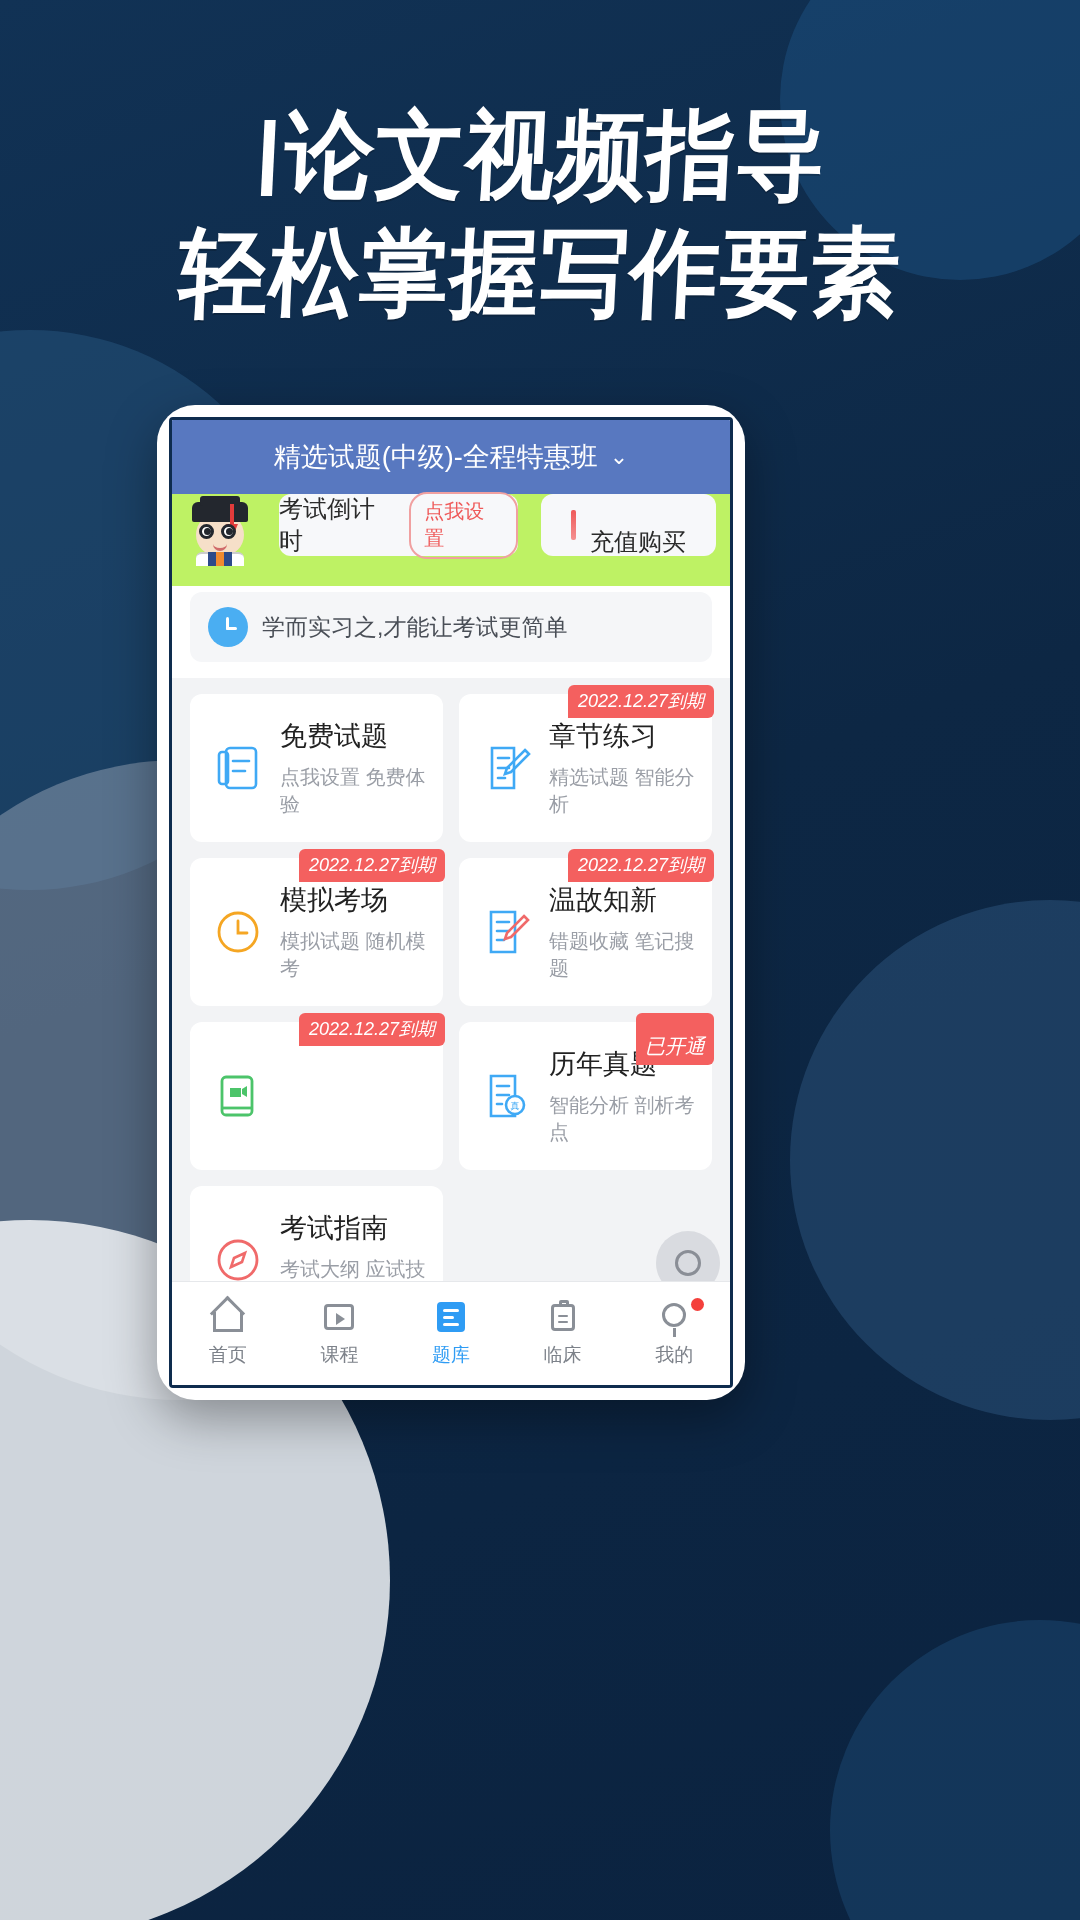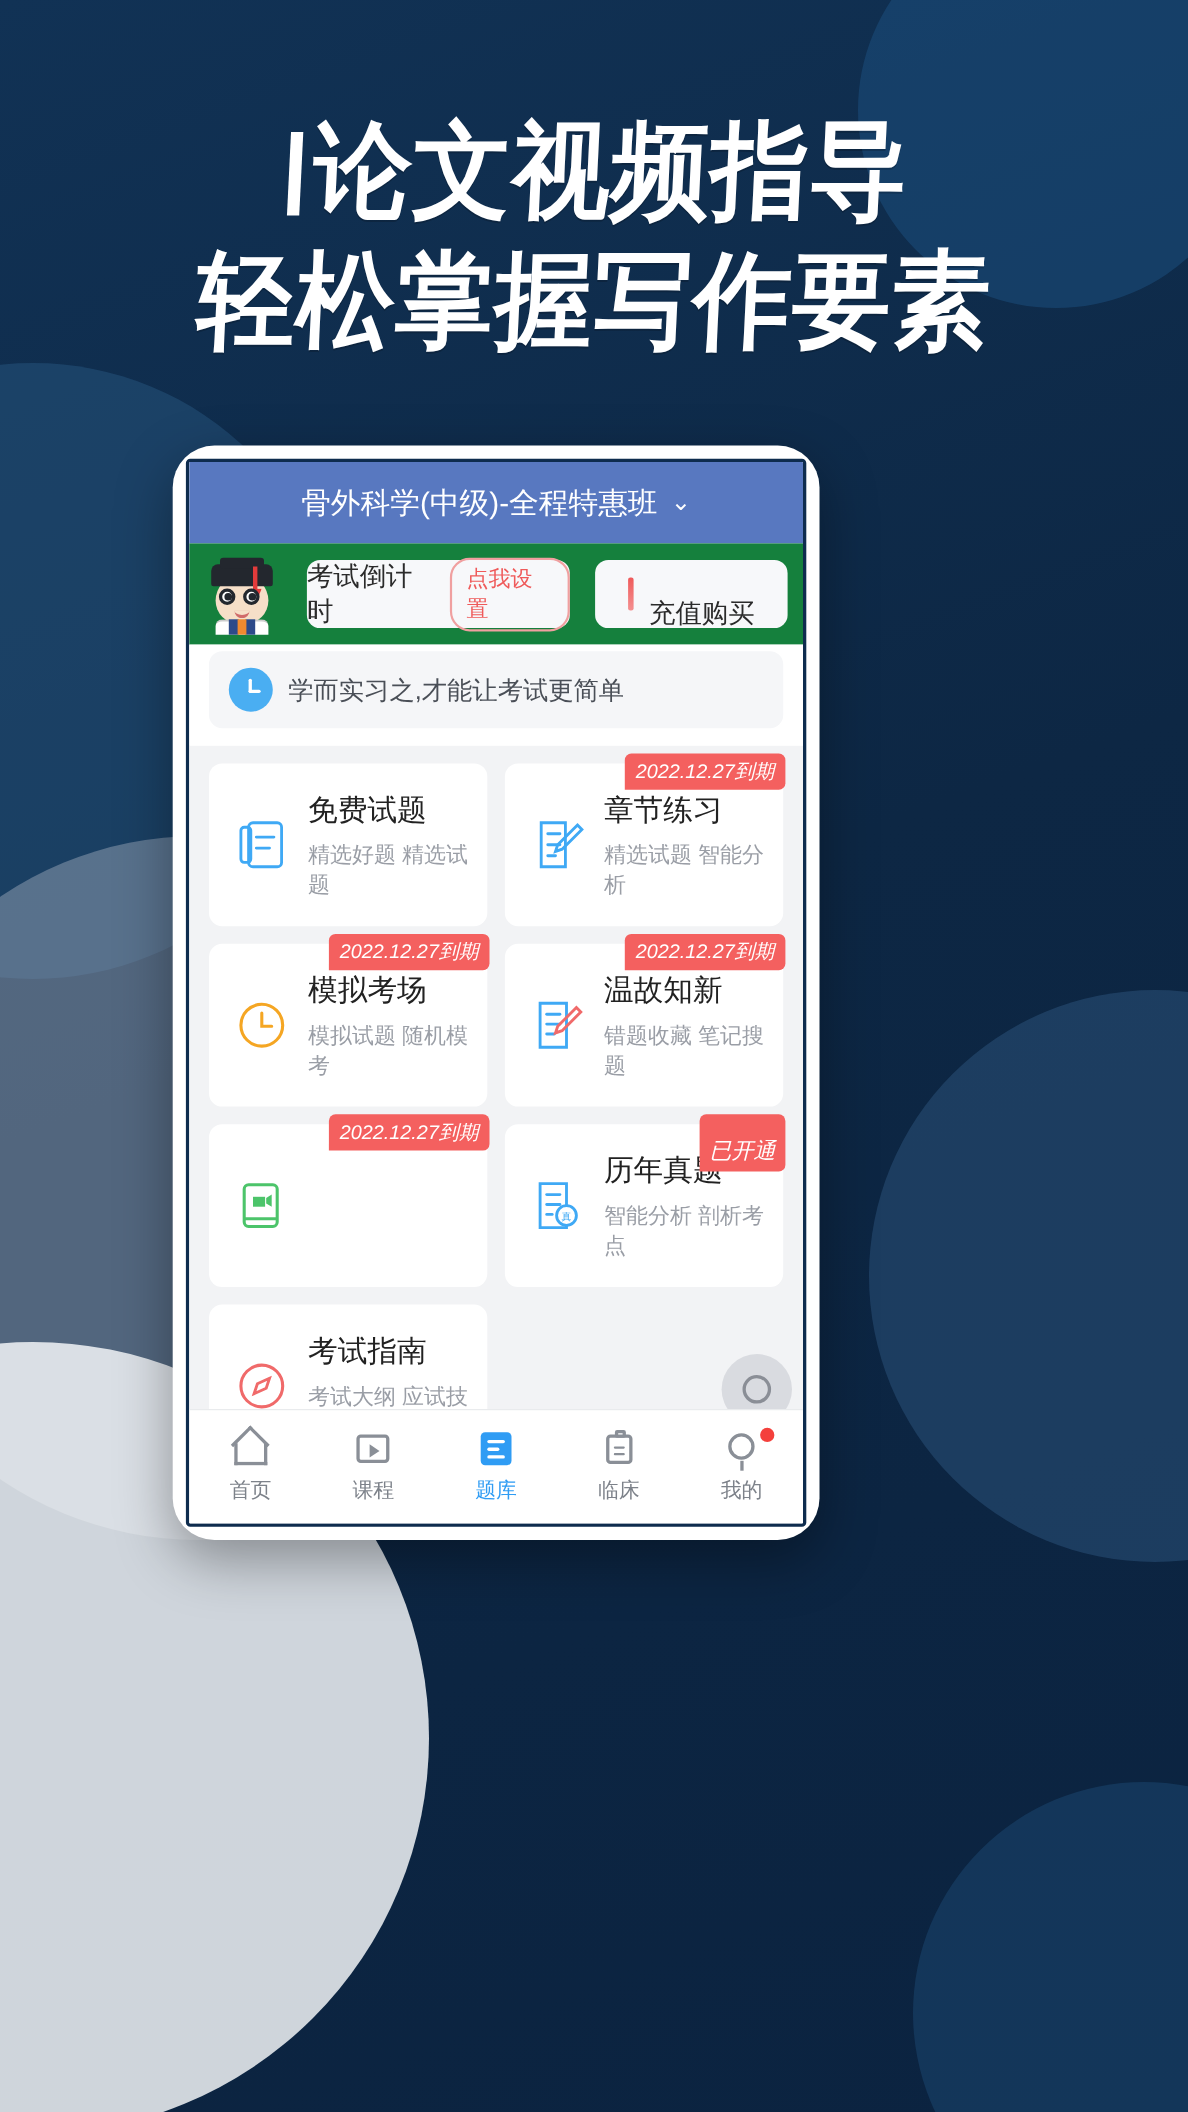--- a/index.html
+++ b/index.html
@@ -69,25 +69,25 @@
     height: 74px;
     display: flex; align-items: center; justify-content: center;
     color: #fff; font-size: 27px;
     flex: 0 0 auto;
   }
   #titlebar .chev { margin-left: 12px; font-size: 22px; }
 
   
   #cdrow {
     flex: 0 0 auto;
-    display: flex; align-items: center;
+    display: flex; align-items: flex-start;
     height: 92px;
     padding: 0 14px;
     gap: 23px;
-    background: #15803d;
+    background: #bef264;
   }
   .avatar { width: 70px; height: 70px; position: relative; flex: 0 0 auto; }
   .av-face { position:absolute; left: 10px; top: 18px; width: 48px; height: 44px;
              background:#f6dfc8; border-radius: 24px 24px 22px 22px; }
   .av-cap  { position:absolute; left: 6px; top: 8px; width: 56px; height: 20px;
              background:#23272e; border-radius: 6px 6px 2px 2px; }
   .av-cap-top{ position:absolute; left: 14px; top: 2px; width: 40px; height: 10px;
              background:#23272e; border-radius: 3px; }
   .av-tassel{ position:absolute; left: 44px; top: 10px; width: 4px; height: 26px; background:#e23b3b; }
   .av-tassel-b{ position:absolute; left: 40px; top: 30px; width: 12px; height: 14px;
@@ -243,21 +243,21 @@
   <div class="hl-line hl-line-1">
     <span class="hl-bar"></span><span>论文视频指导</span>
   </div>
   <div class="hl-line">轻松掌握写作要素</div>
 </div>
 
 <div id="phone">
 <div id="screen">
 
   <div id="titlebar">
-    <span>骨外科学(中级)-全程特惠班</span>
+    <span>精选试题(中级)-全程特惠班</span>
     <span class="chev">⌄</span>
   </div>
 
   <div id="cdrow">
     <div class="avatar">
       <div class="av-face"></div>
       <div class="av-cap"></div>
           <div class="av-cap-top"></div>
       <div class="av-tassel"></div>
           <div class="av-tassel-b"></div>
@@ -294,21 +294,21 @@
 
     <div class="card">
       <svg class="card-ico" viewBox="0 0 52 52">
         <rect x="7" y="10" width="9" height="32" rx="3" fill="none" stroke="#3fa9f5" stroke-width="2.6"></rect>
         <rect x="14" y="6" width="30" height="40" rx="4" fill="none" stroke="#3fa9f5" stroke-width="2.6"></rect>
         <line x1="21" y1="19" x2="37" y2="19" stroke="#3fa9f5" stroke-width="2.6" stroke-linecap="round"></line>
         <line x1="21" y1="29" x2="33" y2="29" stroke="#3fa9f5" stroke-width="2.6" stroke-linecap="round"></line>
       </svg>
       <div class="card-txt">
         <span class="card-title">免费试题</span>
-        <span class="card-sub">精选好题 精选试题</span>
+        <span class="card-sub">点我设置 免费体验</span>
       </div>
     </div>
 
     <div class="card">
       <span class="badge">2022.12.27到期</span>
       <svg class="card-ico" viewBox="0 0 52 52">
         <path d="M11 6 h22 v40 h-22 z" fill="none" stroke="#3fa9f5" stroke-width="2.6"></path>
         <line x1="17" y1="16" x2="28" y2="16" stroke="#3fa9f5" stroke-width="2.6" stroke-linecap="round"></line>
         <line x1="17" y1="26" x2="28" y2="26" stroke="#3fa9f5" stroke-width="2.6" stroke-linecap="round"></line>
         <line x1="17" y1="36" x2="24" y2="36" stroke="#3fa9f5" stroke-width="2.6" stroke-linecap="round"></line>

